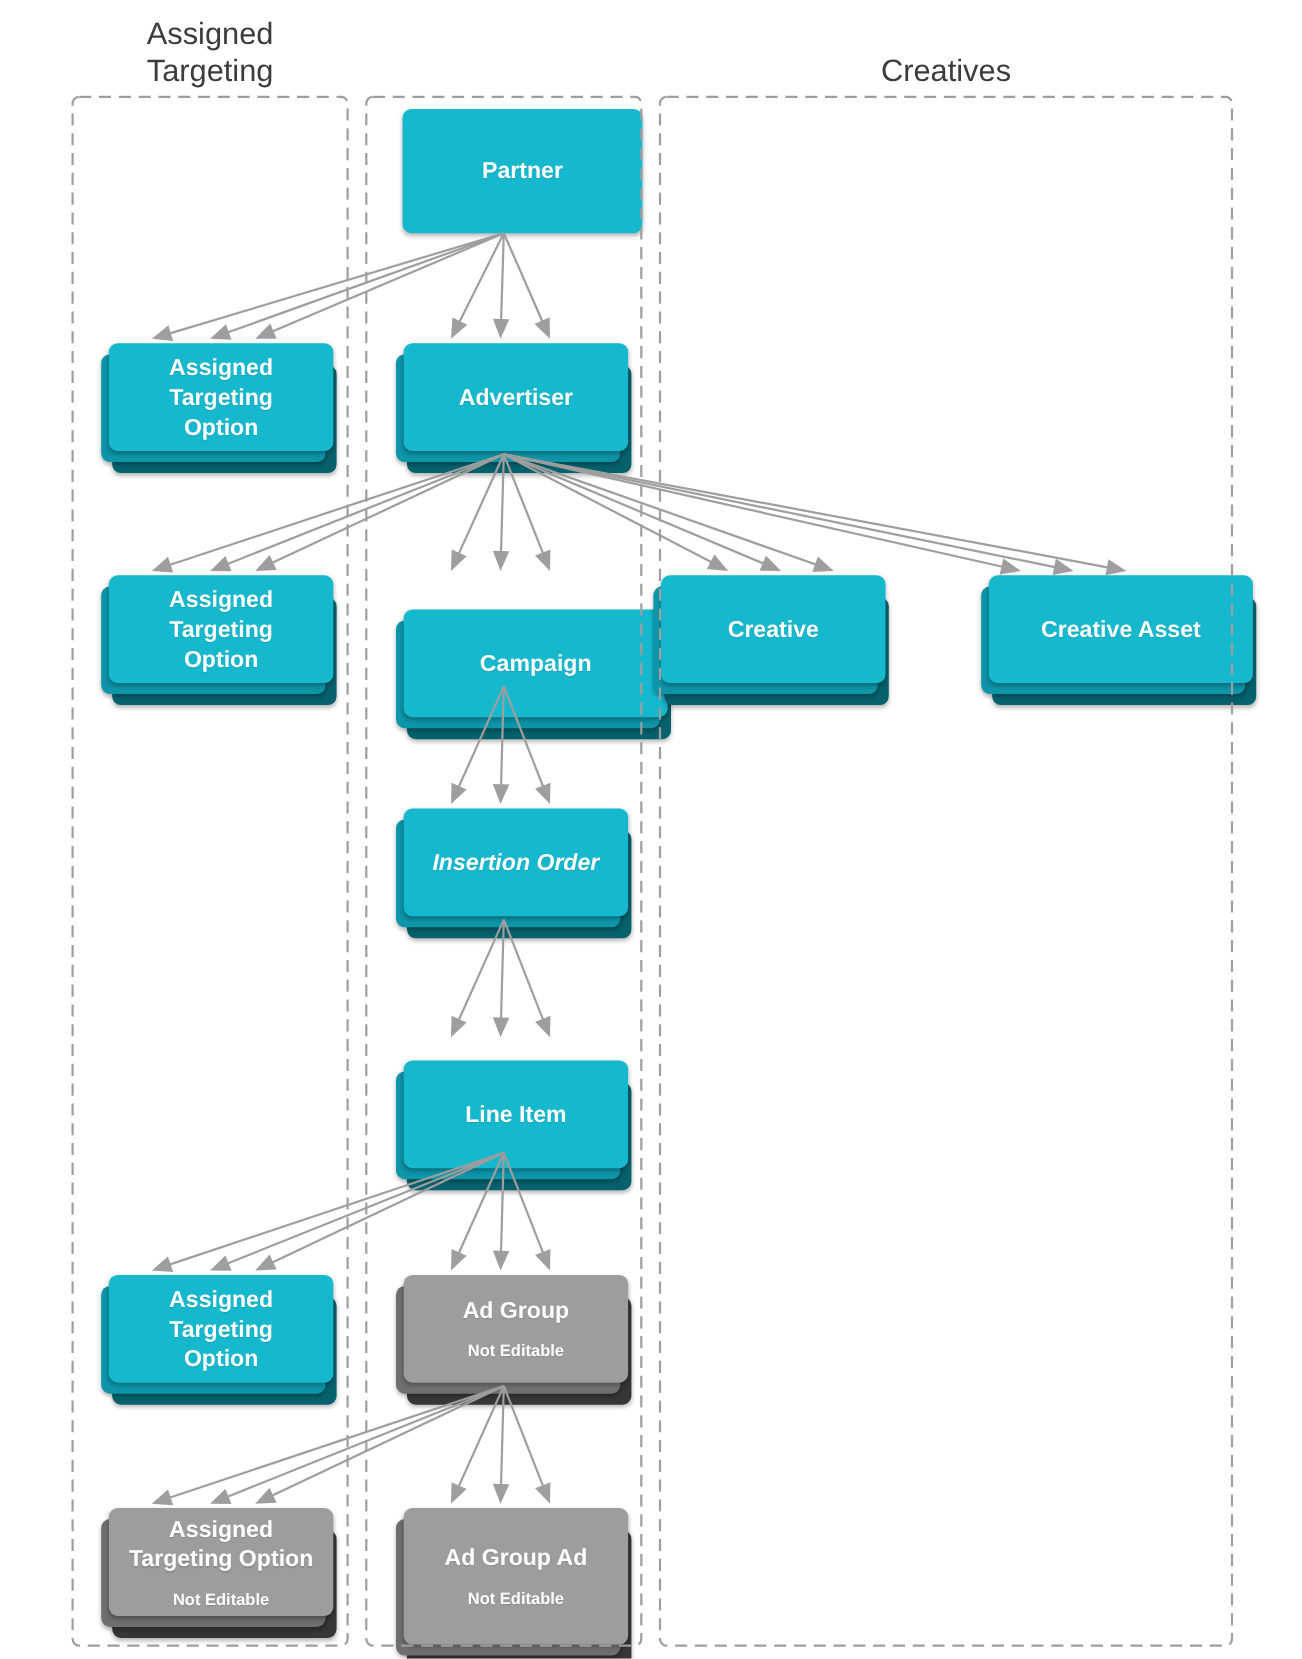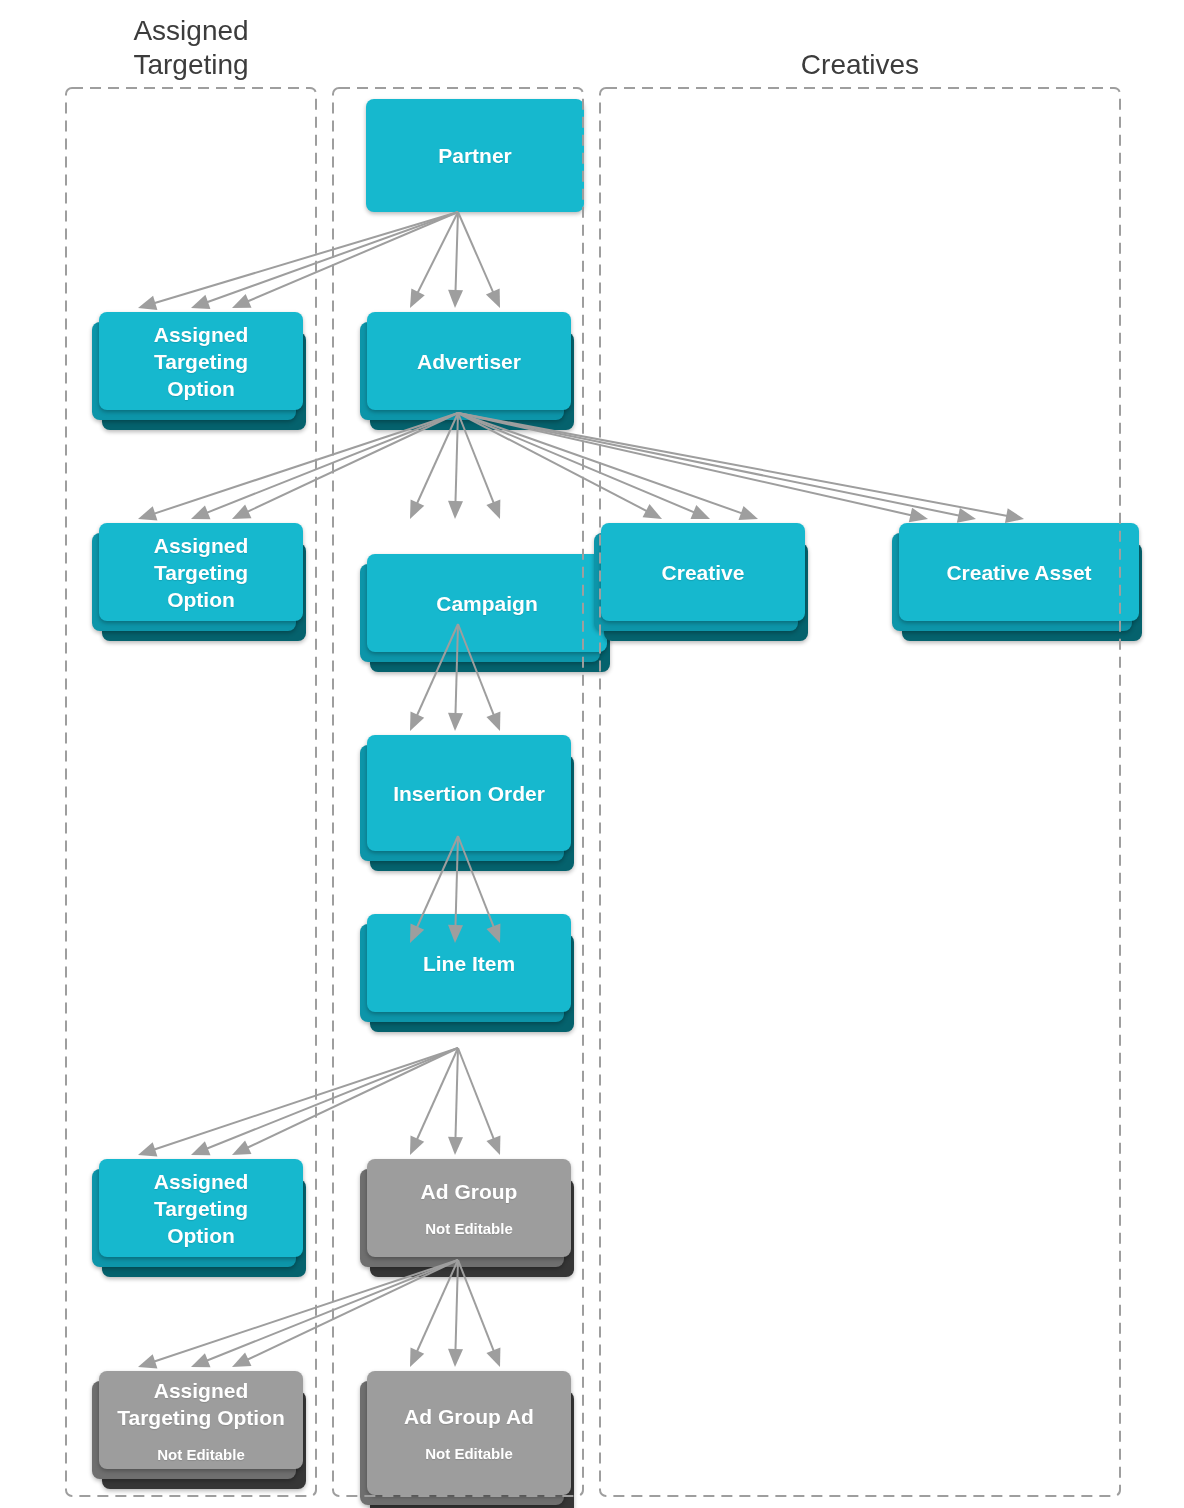--- a/index.html
+++ b/index.html
@@ -101,28 +101,28 @@
           <span class="label">Creative</span>
         </div>
       </div>
       <div class="node cyan" style="left: 882px; top: 523px; width: 240px; height: 98px;">
         <div class="stack back"></div>
         <div class="stack mid"></div>
         <div class="face">
           <span class="label">Creative Asset</span>
         </div>
       </div>
-      <div class="node cyan" style="left: 350px; top: 735px; width: 204px; height: 116px;">
+      <div class="node cyan" style="left: 350px; top: 735px; width: 204px; height: 98px; font-style: italic;">
         <div class="stack back"></div>
         <div class="stack mid"></div>
         <div class="face">
           <span class="label">Insertion Order</span>
         </div>
       </div>
-      <div class="node cyan" style="left: 350px; top: 914px; width: 204px; height: 98px;">
+      <div class="node cyan" style="left: 350px; top: 964px; width: 204px; height: 98px;">
         <div class="stack back"></div>
         <div class="stack mid"></div>
         <div class="face">
           <span class="label">Line Item</span>
         </div>
       </div>
       <div class="node cyan" style="left: 82px; top: 1159px; width: 204px; height: 98px;">
         <div class="stack back"></div>
         <div class="stack mid"></div>
         <div class="face">

